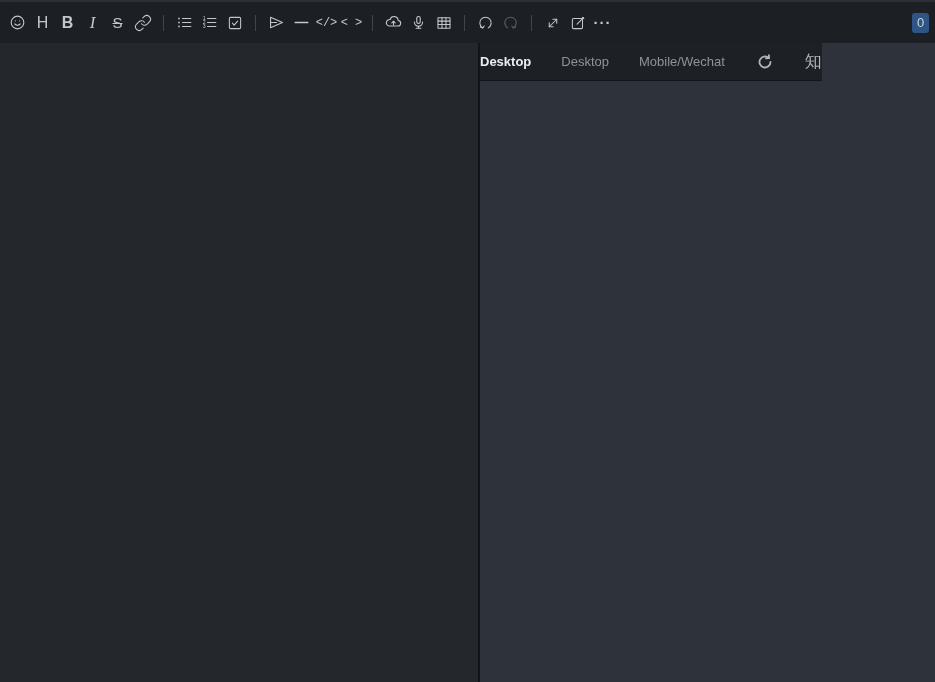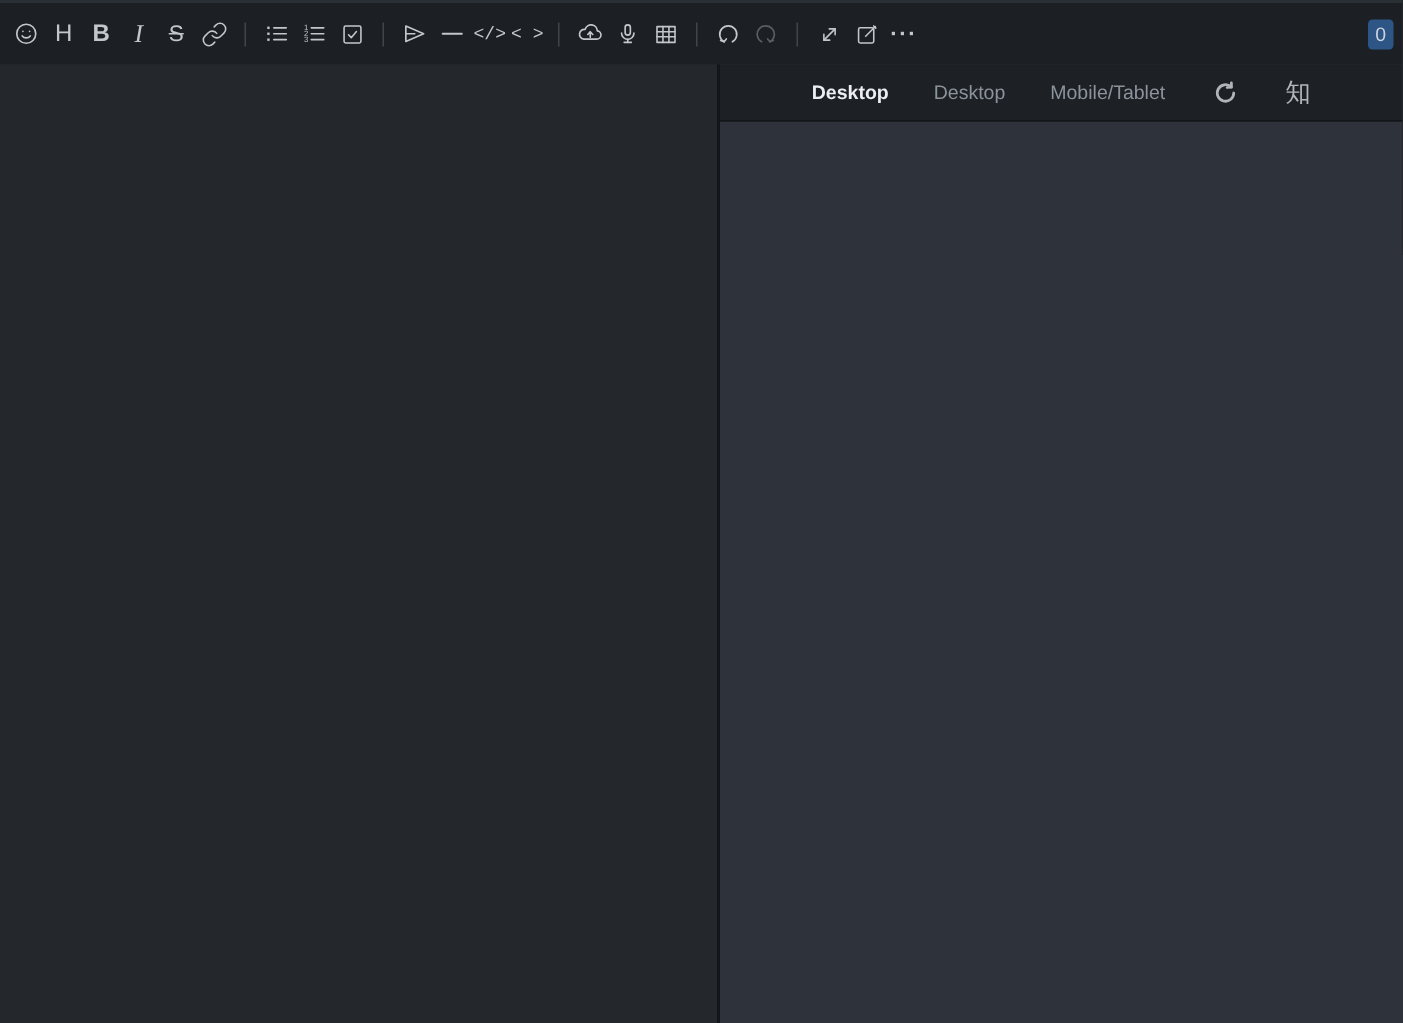--- a/index.html
+++ b/index.html
@@ -27,21 +27,21 @@
   .tb-spacer { flex:1 1 auto; }
   .badge { min-width:17px; height:20px; padding:0 4px; margin-right:3px; border-radius:3px;
            background:var(--badge-bg,#2d5586); color:var(--badge-text,#ccd3dc);
            display:flex; align-items:center; justify-content:center; font-size:13px; }
 
   
   .main { flex:1 1 auto; display:flex; min-height:0; }
   .editor-pane { width:478px; flex:0 0 auto; background:var(--editor-bg,#24282c); outline:none; }
   .pane-divider { width:2px; flex:0 0 auto; background:var(--divider,#131619); }
 
-  .preview-pane { flex:1 1 auto; display:flex; flex-direction:column; min-width:0;
+  .preview-pane { flex:1 1 auto; display:flex; flex-direction:row; min-width:0;
                   background:var(--preview-bg,#2e333b); }
   .preview-header { height:38px; flex:0 0 auto; background:var(--header-bg,#1d2126);
                     border-bottom:1px solid var(--divider,#131619);
                     display:flex; align-items:center; justify-content:center; gap:30px; }
   .tab { font-size:13px; color:var(--tab-inactive,#8c939b); cursor:pointer; white-space:nowrap; }
   .tab.active { color:var(--tab-active,#eceef1); font-weight:bold; }
   .hbtn { background:none; border:none; padding:0; cursor:pointer; color:var(--icon-header,#b0b5ba);
           display:flex; align-items:center; justify-content:center; }
   .hbtn svg { display:block; stroke:currentColor; fill:none; stroke-width:2.2;
               stroke-linecap:round; stroke-linejoin:round; }
@@ -245,21 +245,21 @@
 
     <div class="editor-pane" contenteditable="false" style=""></div>
 
     <div class="pane-divider"></div>
 
     <div class="preview-pane">
 
       <div class="preview-header">
         <div class="tab active">Desktop</div>
         <div class="tab">Desktop</div>
-        <div class="tab">Mobile/Tablet</div>
+        <div class="tab">Mobile/Wechat</div>
 
         <button class="hbtn">
           <span class="ico">
             <svg width="20" height="20" viewBox="0 0 24 24">
               <path d="M18.6 12a6.6 6.6 0 1 1-2.1-4.85"></path>
               <polyline points="16.7 3.9 16.8 7.4 13.3 7.6"></polyline>
             </svg>
           </span>
         </button>
 

